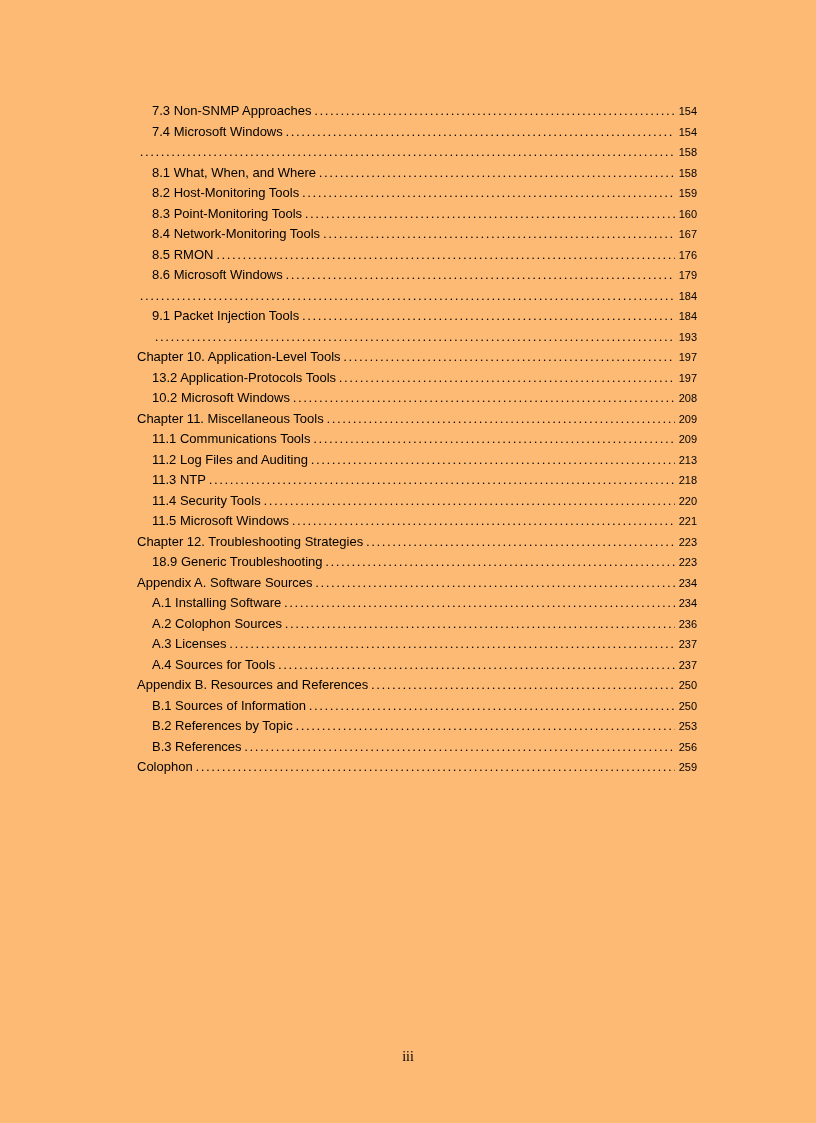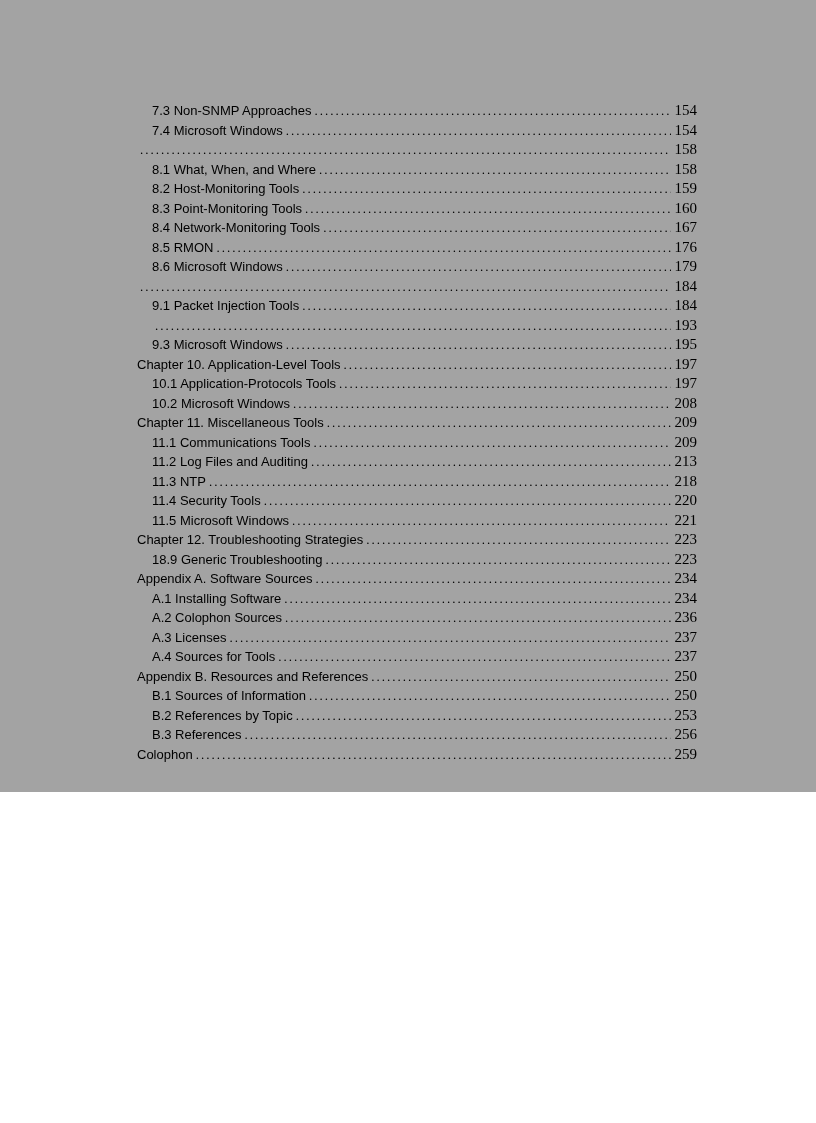--- a/index.html
+++ b/index.html
@@ -3,22 +3,22 @@
 <meta charset="utf-8">
 <style>
   html, body {
     margin: 0;
     padding: 0;
     background: #ffffff;
   }
   .page {
     position: relative;
     width: 816px;
-    height: 792px;
-    background: #a3a3a3;
+    height: 1123px;
+    background: #fdba74;
     overflow: hidden;
     font-family: "Liberation Sans", sans-serif;
     color: #000000;
   }
   .toc {
     position: absolute;
     left: 137px;
     top: 101px;
     width: 560px;
   }
@@ -44,22 +44,22 @@
     margin-right: 4px;
     font-family: "Liberation Serif", serif;
     font-size: 13px;
   }
   .leader::after {
     content: "......................................................................................................................................................................................................";
     letter-spacing: 2px;
   }
   .pagenum {
     flex: 0 0 auto;
-    font-family: Liberation Serif, serif;
-    font-size: 15px;
+    font-family: Liberation Sans, sans-serif;
+    font-size: 11px;
   }
   .footer {
     position: absolute;
     left: 0;
     right: 0;
     top: 1049px;
     text-align: center;
     font-family: "Liberation Serif", serif;
     font-size: 14px;
   }
@@ -119,32 +119,27 @@
       </div>
       <div class="toc-row level-1">
         <span class="toc-label">9.1 Packet Injection Tools</span>
         <span class="leader"></span>
         <span class="pagenum">184</span>
       </div>
       <div class="toc-row level-1">
         <span class="leader"></span>
         <span class="pagenum">193</span>
       </div>
-      <div class="toc-row level-1">
-        <span class="toc-label">9.3 Microsoft Windows</span>
-        <span class="leader"></span>
-        <span class="pagenum">195</span>
-      </div>
       <div class="toc-row level-0">
         <span class="toc-label">Chapter 10. Application-Level Tools</span>
         <span class="leader"></span>
         <span class="pagenum">197</span>
       </div>
       <div class="toc-row level-1">
-        <span class="toc-label">10.1 Application-Protocols Tools</span>
+        <span class="toc-label">13.2 Application-Protocols Tools</span>
         <span class="leader"></span>
         <span class="pagenum">197</span>
       </div>
       <div class="toc-row level-1">
         <span class="toc-label">10.2 Microsoft Windows</span>
         <span class="leader"></span>
         <span class="pagenum">208</span>
       </div>
       <div class="toc-row level-0">
         <span class="toc-label">Chapter 11. Miscellaneous Tools</span>

